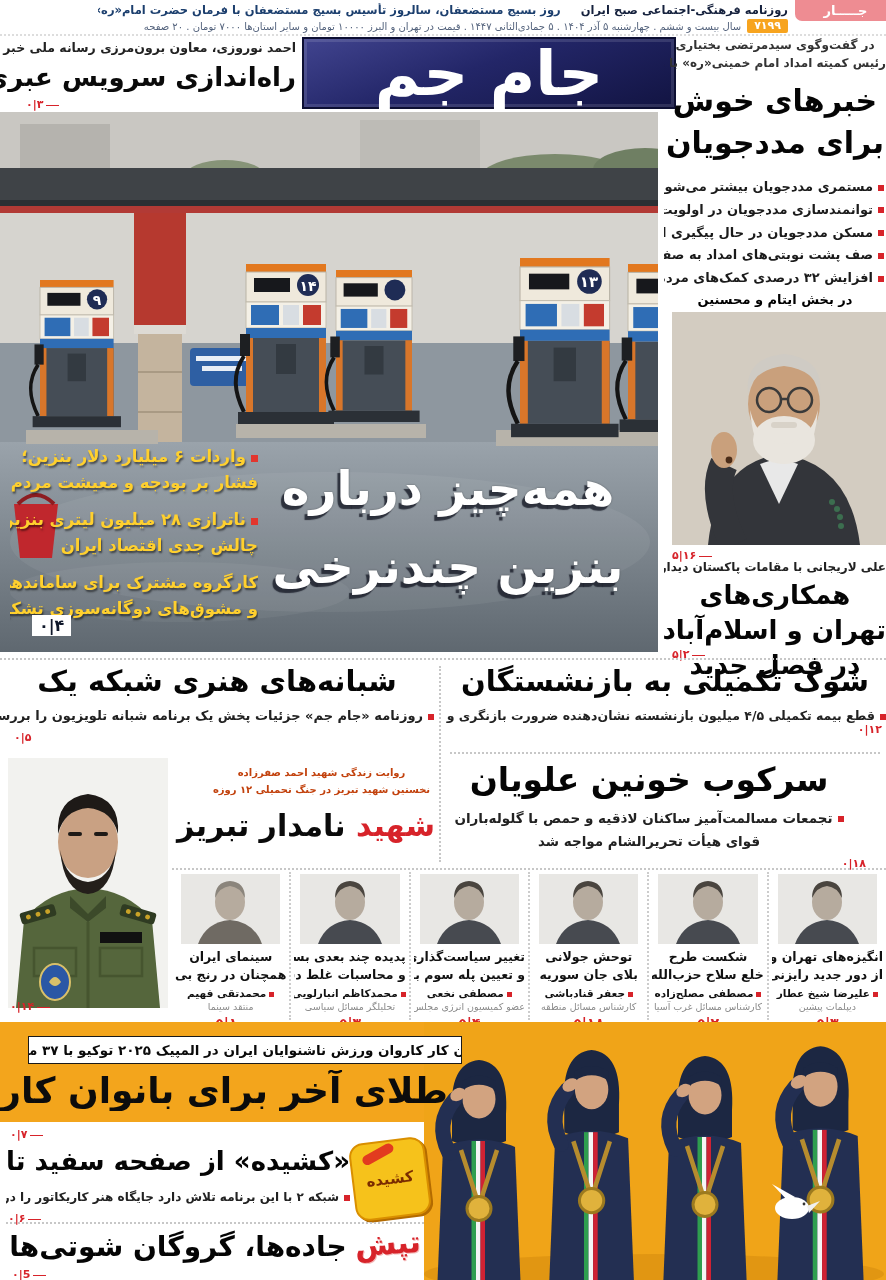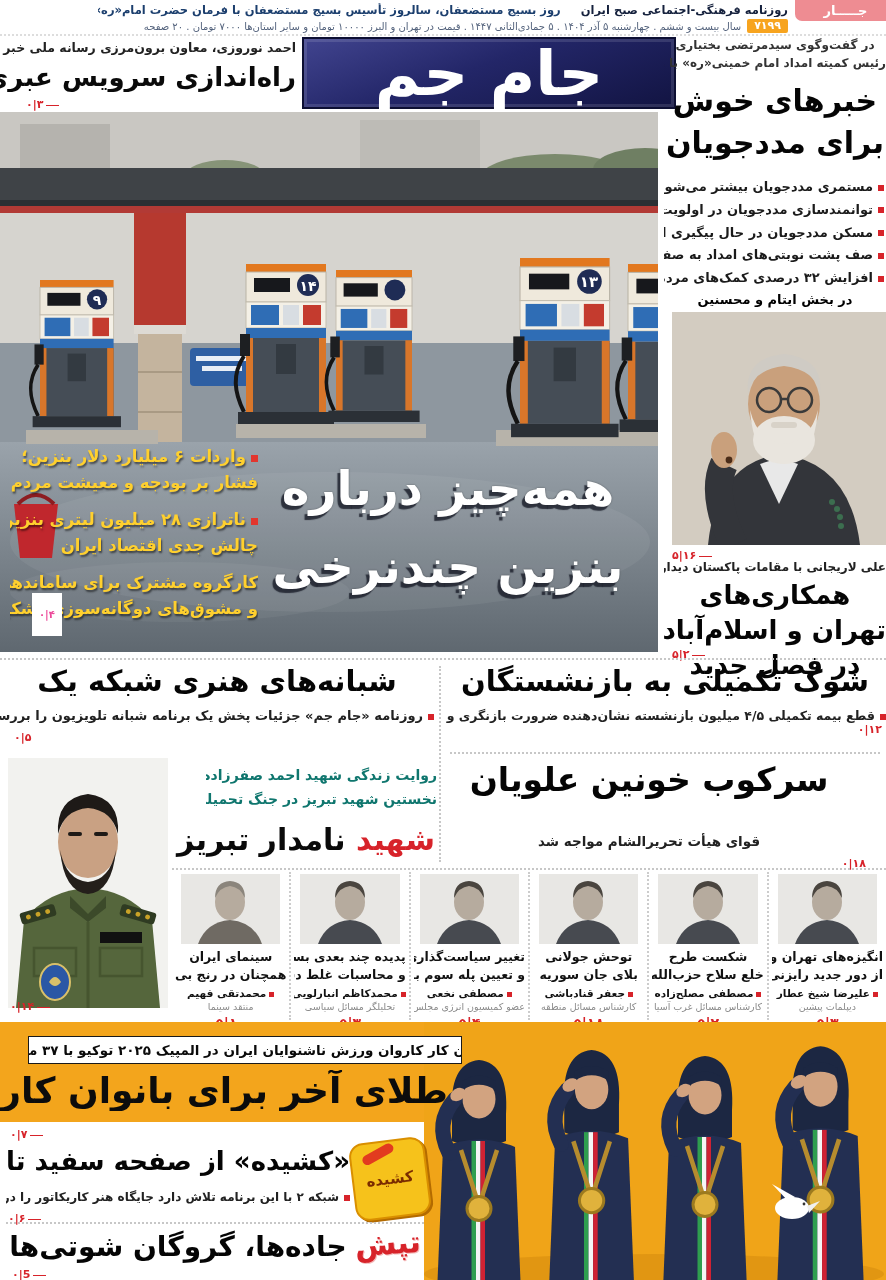--- a/index.html
+++ b/index.html
@@ -45,39 +45,39 @@
   #larijani-ref{left:672px;top:648px;}
   
   #lead{left:0;top:112px;width:658px;height:540px;overflow:hidden;background:#8e979f;}
   #lead-bullets{position:absolute;left:10px;top:332px;width:248px;text-align:right;
     color:#ffd02e;font-weight:bold;font-size:16.5px;line-height:1.6;
     text-shadow:1px 2px 2px rgba(0,0,0,.55);}
   #lead-bullets .gap{height:10px;}
   #lead-bullets .rsq{display:inline-block;width:7px;height:7px;background:#e2362e;margin-left:5px;}
   #lead-head{position:absolute;left:244px;top:338px;width:408px;text-align:center;color:#fff;font-weight:bold;
     font-size:47px;line-height:1.65;text-shadow:-3px 4px 1px rgba(28,32,44,.85),0 0 2px rgba(0,0,0,.4);}
-  #lead-ref{position:absolute;left:32px;bottom:16px;background:#fff;color:#ec4899;font-weight:bold;
-    font-size:10px;padding:16px 7px;}
+  #lead-ref{position:absolute;left:32px;bottom:16px;background:#fff;color:#0f172a;font-weight:bold;
+    font-size:16px;padding:1px 7px;}
   
   #shabaneh{left:0;top:664px;width:434px;}
   #shabaneh .h{font-size:29px;font-weight:bold;color:#050505;}
   #shabaneh .s{font-size:13px;font-weight:bold;color:#222;margin-top:10px;}
   #shabaneh .r{text-align:left;padding-left:14px;margin-top:8px;}
   #retirees{left:444px;top:664px;width:442px;}
   #retirees .h{font-size:29px;font-weight:bold;color:#050505;}
   #retirees .s{font-size:12.5px;font-weight:bold;color:#222;margin-top:10px;}
   #retirees .r{text-align:right;padding-right:4px;}
   #alawi{left:428px;top:760px;width:442px;}
   #alawi .h{font-size:33px;font-weight:bold;color:#050505;}
   #alawi .s{font-size:13.5px;font-weight:bold;color:#222;line-height:1.7;margin-top:8px;}
   #alawi .r{text-align:right;padding-right:4px;margin-top:4px;}
   #martyr-photo{left:8px;top:758px;width:160px;height:250px;overflow:hidden;}
   #martyr-ref{left:10px;top:1000px;}
   #martyr-text{left:175px;top:764px;width:262px;}
-  #martyr-text .k{font-size:14px;font-weight:bold;color:#0f766e;line-height:1.7;margin-left:31px;}
+  #martyr-text .k{font-size:10px;font-weight:bold;color:#c2410c;line-height:1.7;margin-left:31px;}
   #martyr-text .h{font-size:30px;font-weight:bold;color:#0a0a0a;margin-top:10px;}
   #martyr-text .h .red{color:#d7232a;}
   
   #cols{left:172px;top:872px;width:714px;height:148px;display:flex;}
   #cols .col{flex:1;padding:0 3px;text-align:center;border-left:2px dotted #ccc;min-width:0;}
   #cols .col:last-child{border-left:none;}
   #cols .cph{height:70px;margin:2px 6px 4px;overflow:hidden;}
   #cols .ct{font-size:12.5px;font-weight:bold;line-height:1.4;color:#111;white-space:nowrap;overflow:hidden;}
   #cols .cn{font-size:10.5px;font-weight:bold;color:#111;margin-top:4px;white-space:nowrap;overflow:hidden;}
   #cols .cn .sq{width:5px;height:5px;margin-left:3px;}
@@ -267,21 +267,21 @@
   </div>
   <div class="abs c" id="retirees">
     <div class="h nw">شوک تکمیلی به بازنشستگان</div>
     <div class="s nw"><span class="sq"></span><span>قطع بیمه تکمیلی ۴/۵ میلیون بازنشسته نشان‌دهنده ضرورت بازنگری و نظارت بیشتر بر نهادهای بیمه‌گذار است</span></div>
     <div class="r ref"><span>۱۲|۰</span></div>
   </div>
   <div class="hr-dot" style="left:450px;top:752px;width:430px;"></div>
   <div class="abs c" id="alawi">
     <div class="h nw">سرکوب خونین علویان</div>
     <div class="s">
-      <br>
+      <span class="nw"><span class="sq"></span><span>تجمعات مسالمت‌آمیز ساکنان لاذقیه و حمص با گلوله‌باران</span></span><br>
       <span class="nw">قوای هیأت تحریرالشام مواجه شد</span>
     </div>
     <div class="r ref"><span>۱۸|۰</span></div>
   </div>
 
   <div class="abs" id="martyr-photo">
     <svg width="160" height="250" viewBox="0 0 160 250" xmlns="http://www.w3.org/2000/svg">
       <rect width="160" height="250" fill="#f2f2ef"></rect>
       <path d="M8 250 L16 162 Q40 132 80 130 Q120 132 144 162 L152 250 Z" fill="#55663c"></path>
       <path d="M62 138 L80 156 L98 138 L98 150 L80 164 L62 150 Z" fill="#3c4a2a"></path>

